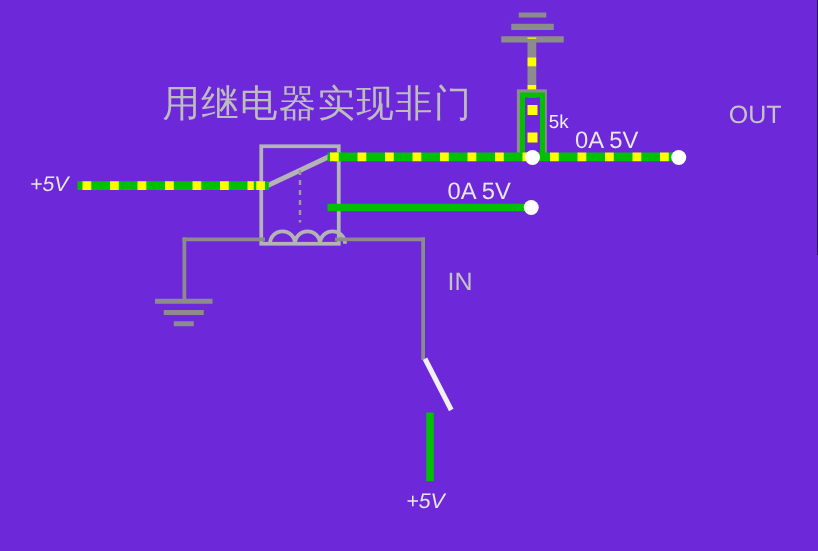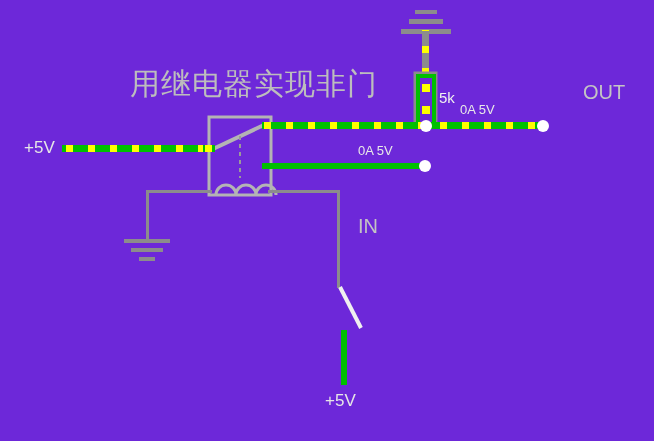--- a/index.html
+++ b/index.html
@@ -35,23 +35,24 @@
     color: #bdbdbd;
     letter-spacing: 1px;
   }
   .lbl-big {
     font-size: 20px;
     color: #c4c4c4;
   }
   .lbl-med {
     font-size: 17px;
     color: #e6e6e6;
+    font-style: italic;
   }
   .lbl-small {
-    font-size: 13px;
+    font-size: 19px;
     color: #e8e8e8;
   }
   .lbl-res {
     font-size: 15px;
     color: #f0f0f0;
   }
 </style>
 </head>
 <body>
 

